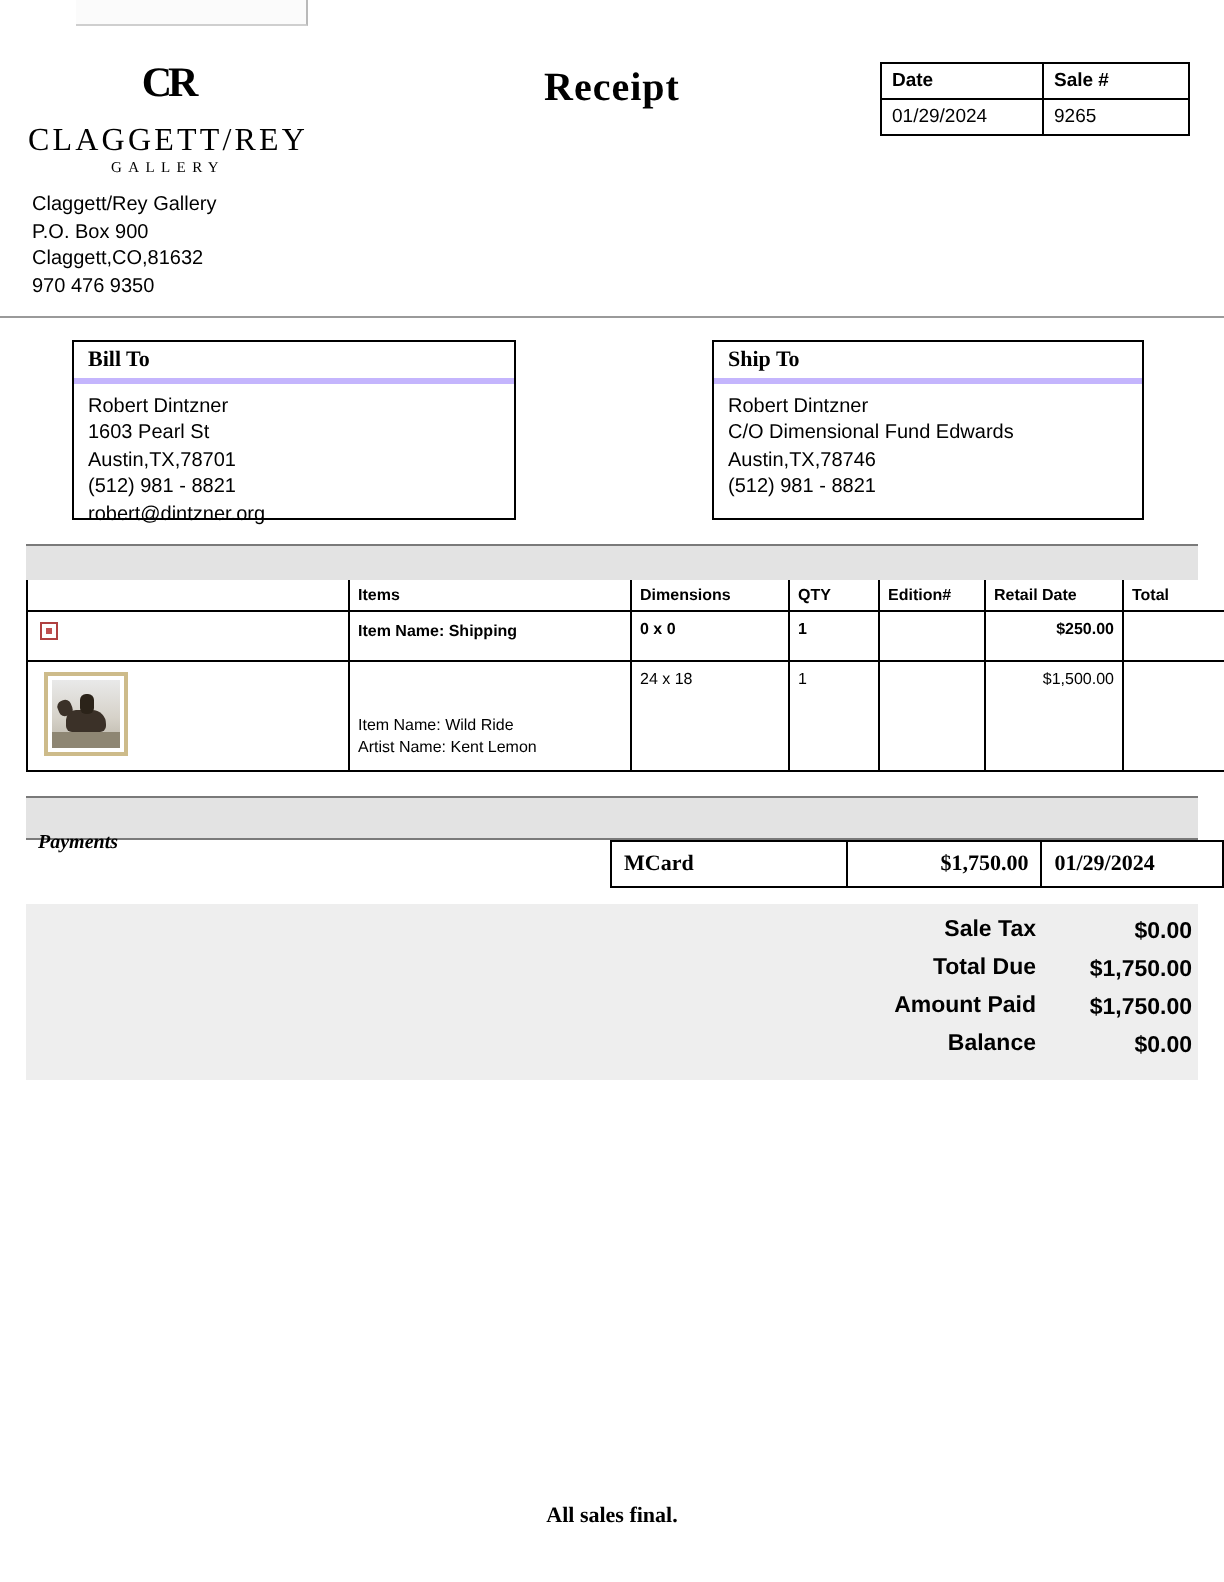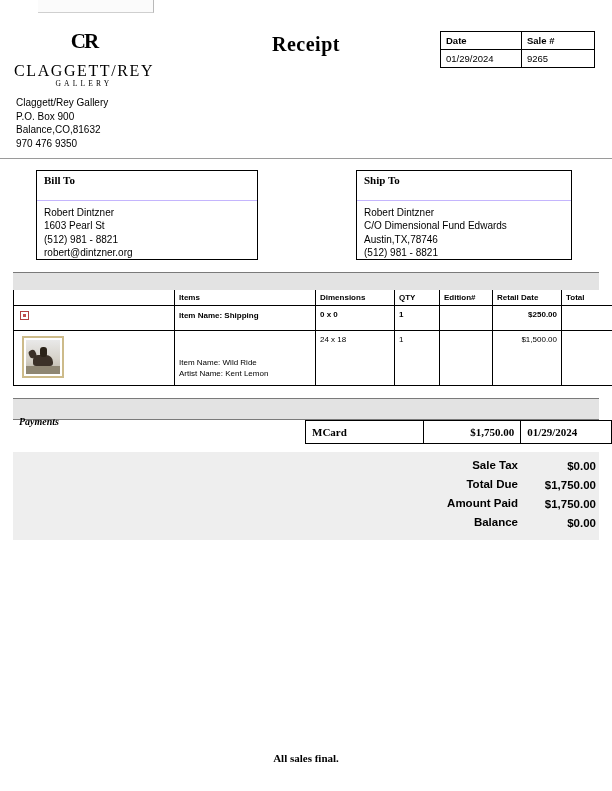--- a/index.html
+++ b/index.html
@@ -125,22 +125,22 @@
     border: 1px solid #000;
     box-sizing: border-box;
     padding: 0;
   }
   .addr-bill { left: 36px; width: 222px; height: 90px; }
   .addr-ship { left: 356px; width: 216px; height: 90px; }
   .addr-title {
     font-family: "Liberation Serif", serif;
     font-weight: bold;
     font-size: 11px;
-    padding: 3px 0 14px 7px;
-    border-bottom: 1px solid #c4b5fd;
+    padding: 3px 0 3px 7px;
+    border-bottom: 3px solid #c4b5fd;
   }
   .addr-body {
     font-size: 10px;
     line-height: 13.4px;
     padding: 5px 0 0 7px;
   }
 
   
   .section-bar {
     position: absolute;
@@ -345,31 +345,32 @@
     <tr>
       <td>01/29/2024</td>
       <td>9265</td>
     </tr>
   </tbody>
     </table>
 
   <div class="seller">
     <div>Claggett/Rey Gallery</div>
     <div>P.O. Box 900</div>
-    <div>Balance,CO,81632</div>
+    <div>Claggett,CO,81632</div>
     <div>970 476 9350</div>
   </div>
 
   <div class="hrule"></div>
 
   <div class="addr-box addr-bill">
     <div class="addr-title">Bill To</div>
     <div class="addr-body">
       <div>Robert Dintzner</div>
       <div>1603 Pearl St</div>
+      <div>Austin,TX,78701</div>
       <div>(512) 981 - 8821</div>
       <div>robert@dintzner.org</div>
     </div>
   </div>
 
   <div class="addr-box addr-ship">
     <div class="addr-title">Ship To</div>
     <div class="addr-body">
       <div>Robert Dintzner</div>
       <div>C/O Dimensional Fund Edwards</div>

